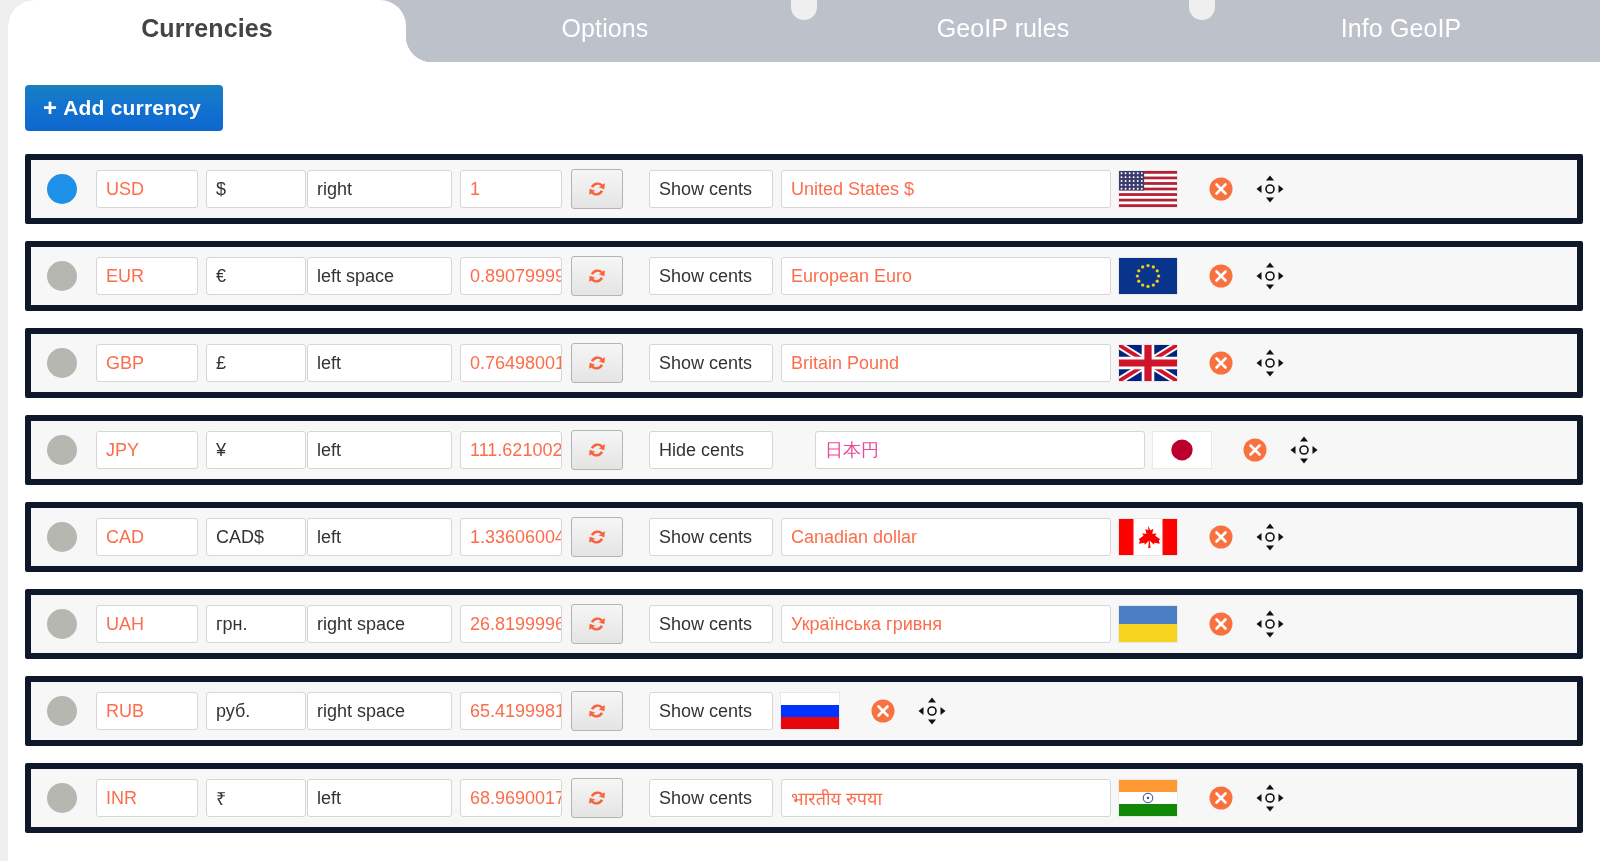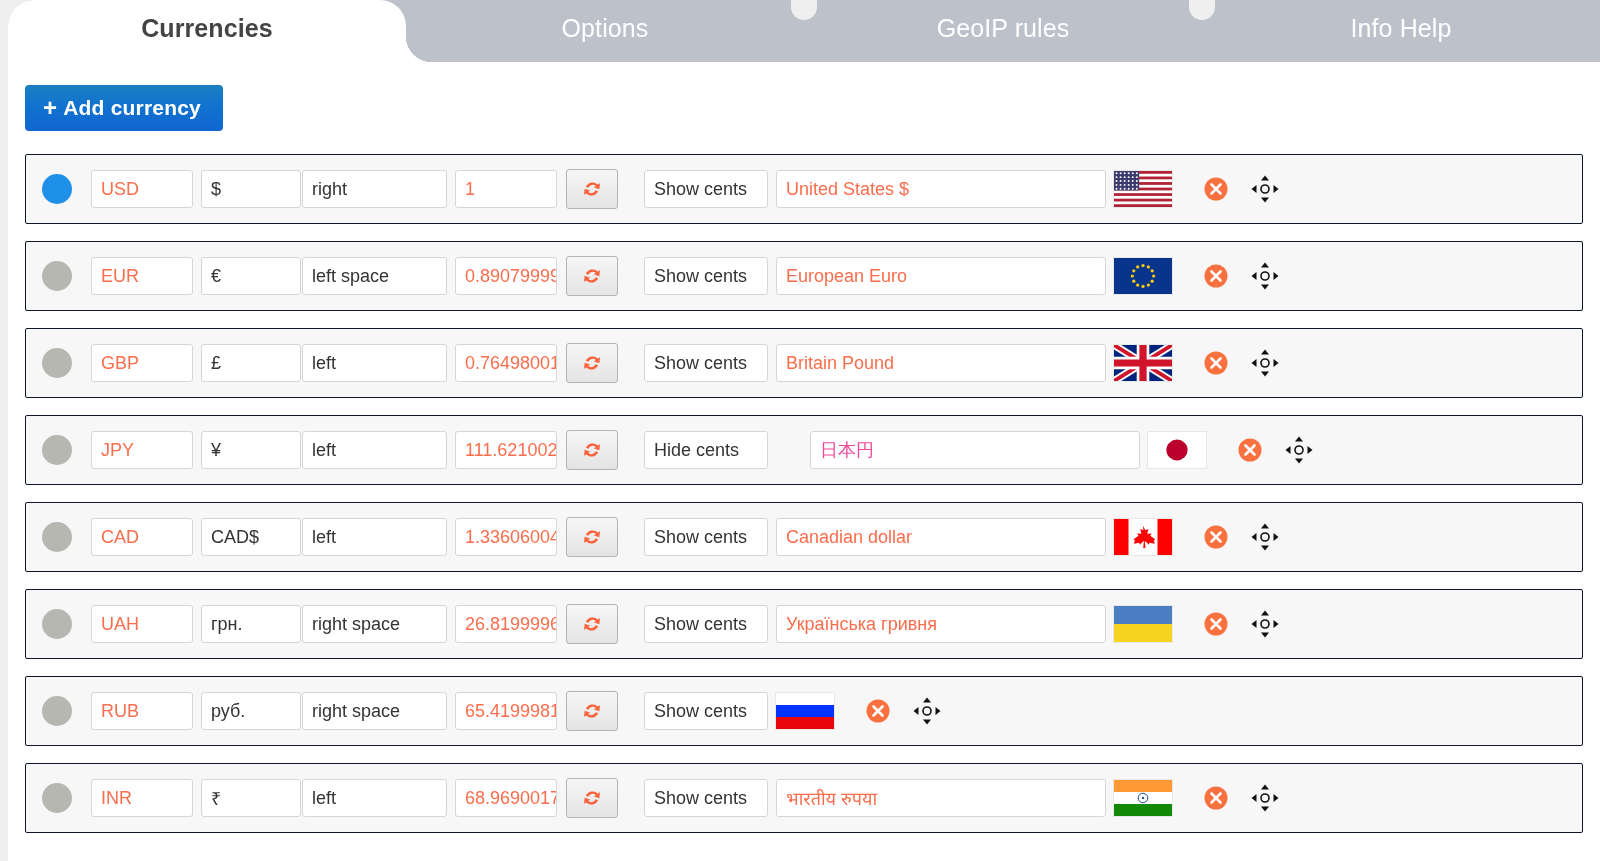--- a/index.html
+++ b/index.html
@@ -119,21 +119,21 @@
     position: absolute;
     left: 17px;
     top: 92px;
     width: 1558px;
   }
   .row {
     position: relative;
     height: 70px;
     margin-bottom: 17px;
     background: #f7f7f7;
-    border: 1px solid #0f172a;
+    border: 6px solid #0f172a;
     border-radius: 2px;
     display: flex;
     align-items: center;
     box-sizing: border-box;
     padding-left: 16px;
   }
   .dot {
     width: 30px;
     height: 30px;
     border-radius: 50%;
@@ -225,21 +225,21 @@
       <div class="tab active">
         <span>Currencies</span>
       </div>
       <div class="tab">
         <span>Options</span>
       </div>
       <div class="tab">
         <span>GeoIP rules</span>
       </div>
       <div class="tab">
-        <span>Info Help</span>
+        <span>Info GeoIP</span>
       </div>
     </div>
 
   <div class="panel">
 
     <button class="addbtn">
       <span class="plus">+</span>
         <span>Add currency</span>
     </button>
 

